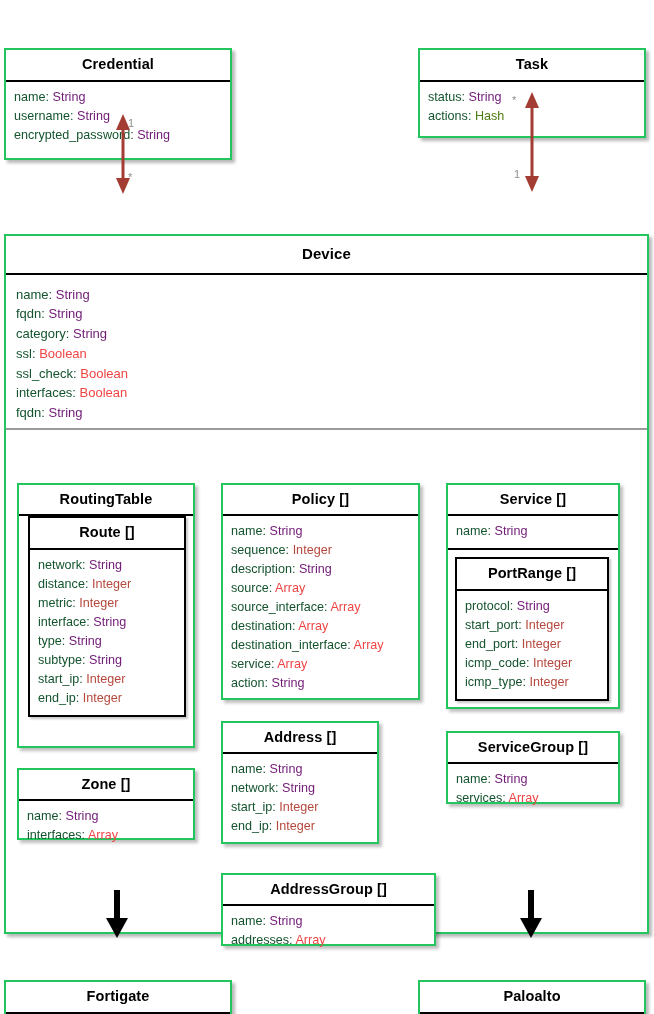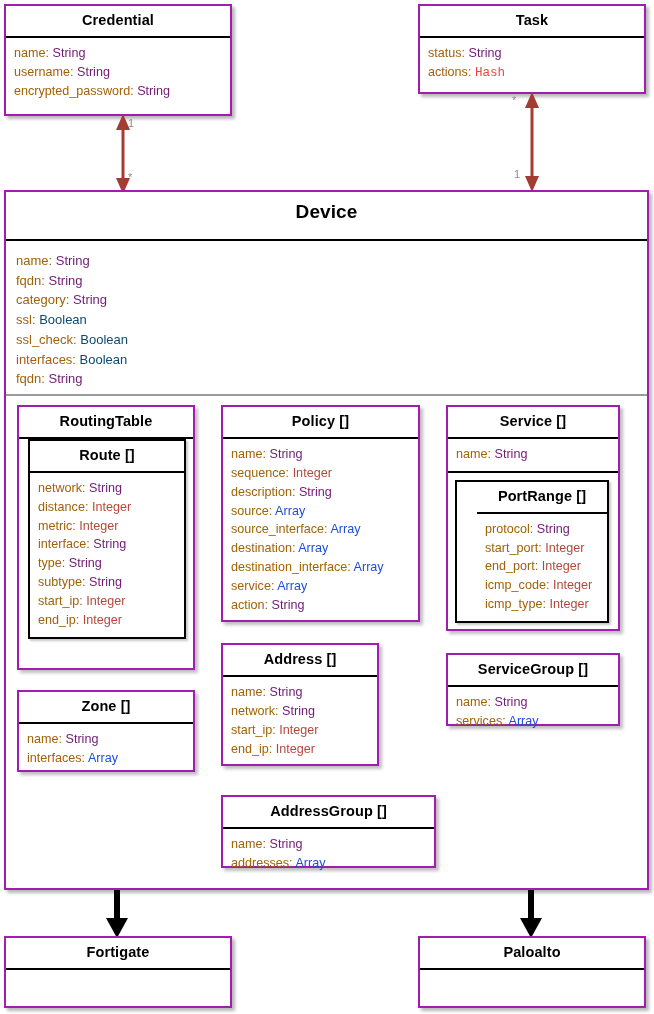--- a/index.html
+++ b/index.html
@@ -12,58 +12,59 @@
     height: 1014px;
     position: relative;
     font-family: "Liberation Sans", sans-serif;
     overflow: hidden;
   }
 
   
   .uml-box {
     position: absolute;
     background: #ffffff;
-    border: 2px solid #a21caf;
+    border: 2px solid #22c55e;
     box-sizing: border-box;
     box-shadow: 3px 3px 3px rgba(0,0,0,0.28);
+    margin-top: 44px;
   }
   .uml-title {
     text-align: center;
     font-weight: bold;
     font-size: 14.5px;
     color: #000000;
     padding: 7px 4px 7px 4px;
     border-bottom: 2px solid #000000;
     line-height: 1.1;
     letter-spacing: 0.1px;
   }
   .uml-attrs {
     padding: 6px 8px 7px 8px;
     font-size: 12.6px;
     line-height: 1.50;
     color: #1a1a1a;
   }
   .uml-attrs .row { white-space: nowrap; }
-  .attr-name { color: #a16207; }
+  .attr-name { color: #14532d; }
   .t-String  { color: #701a75; }
   .t-Integer { color: #b5483d; }
-  .t-Boolean { color: #0c4a6e; }
-  .t-Array   { color: #1d4ed8; }
-  .t-Hash    { color: #ef4444; font-family: Liberation Mono, monospace; }
+  .t-Boolean { color: #ef4444; }
+  .t-Array   { color: #ef4444; }
+  .t-Hash    { color: #4d7c0f; }
 
   
   #device-box {
     left: 4px;
     top: 190px;
     width: 645px;
     height: 700px;
   }
   #device-title {
-    font-size: 19px;
-    padding: 10px 4px 16px 4px;
+    font-size: 15px;
+    padding: 10px 4px 10px 4px;
     border-bottom: 2px solid #000000;
   }
   #device-attrs {
     padding: 10px 10px 8px 10px;
     font-size: 13px;
     line-height: 1.52;
     border-bottom: 2px solid #9b9b9b;
     height: 155px;
     box-sizing: border-box;
   }
@@ -156,21 +157,21 @@
               <div class="row"><span class="attr-name">interface: </span><span class="t-String">String</span></div>
               <div class="row"><span class="attr-name">type: </span><span class="t-String">String</span></div>
               <div class="row"><span class="attr-name">subtype: </span><span class="t-String">String</span></div>
               <div class="row"><span class="attr-name">start_ip: </span><span class="t-Integer">Integer</span></div>
               <div class="row"><span class="attr-name">end_ip: </span><span class="t-Integer">Integer</span></div>
             </div>
         </div>
       </div>
     </div>
 
-    <div class="uml-box nested" style="left:11px; top:294px; width:178px; height:82px;">
+    <div class="uml-box nested" style="left:11px; top:294px; width:178px; height:72px;">
       <div class="uml-title">Zone []</div>
       <div class="uml-attrs">
           <div class="row"><span class="attr-name">name: </span><span class="t-String">String</span></div>
           <div class="row"><span class="attr-name">interfaces: </span><span class="t-Array">Array</span></div>
         </div>
     </div>
 
     <div class="uml-box nested" style="left:215px; top:9px; width:199px; height:217px;">
       <div class="uml-title">Policy []</div>
       <div class="uml-attrs">
@@ -203,21 +204,21 @@
           <div class="row"><span class="attr-name">addresses: </span><span class="t-Array">Array</span></div>
         </div>
     </div>
 
     <div class="uml-box nested" style="left:440px; top:9px; width:174px; height:226px;">
       <div class="uml-title">Service []</div>
       <div class="uml-attrs" style="border-bottom:2px solid #000000;">
           <div class="row"><span class="attr-name">name: </span><span class="t-String">String</span></div>
         </div>
       <div style="padding:7px 9px 0 7px;">
-        <div class="inner" style="background:#ffffff; box-sizing:border-box;padding-left:20px;">
+        <div class="inner" style="background:#ffffff; box-sizing:border-box;">
           <div class="uml-title">PortRange []</div>
           <div class="uml-attrs">
               <div class="row"><span class="attr-name">protocol: </span><span class="t-String">String</span></div>
               <div class="row"><span class="attr-name">start_port: </span><span class="t-Integer">Integer</span></div>
               <div class="row"><span class="attr-name">end_port: </span><span class="t-Integer">Integer</span></div>
               <div class="row"><span class="attr-name">icmp_code: </span><span class="t-Integer">Integer</span></div>
               <div class="row"><span class="attr-name">icmp_type: </span><span class="t-Integer">Integer</span></div>
             </div>
         </div>
       </div>

